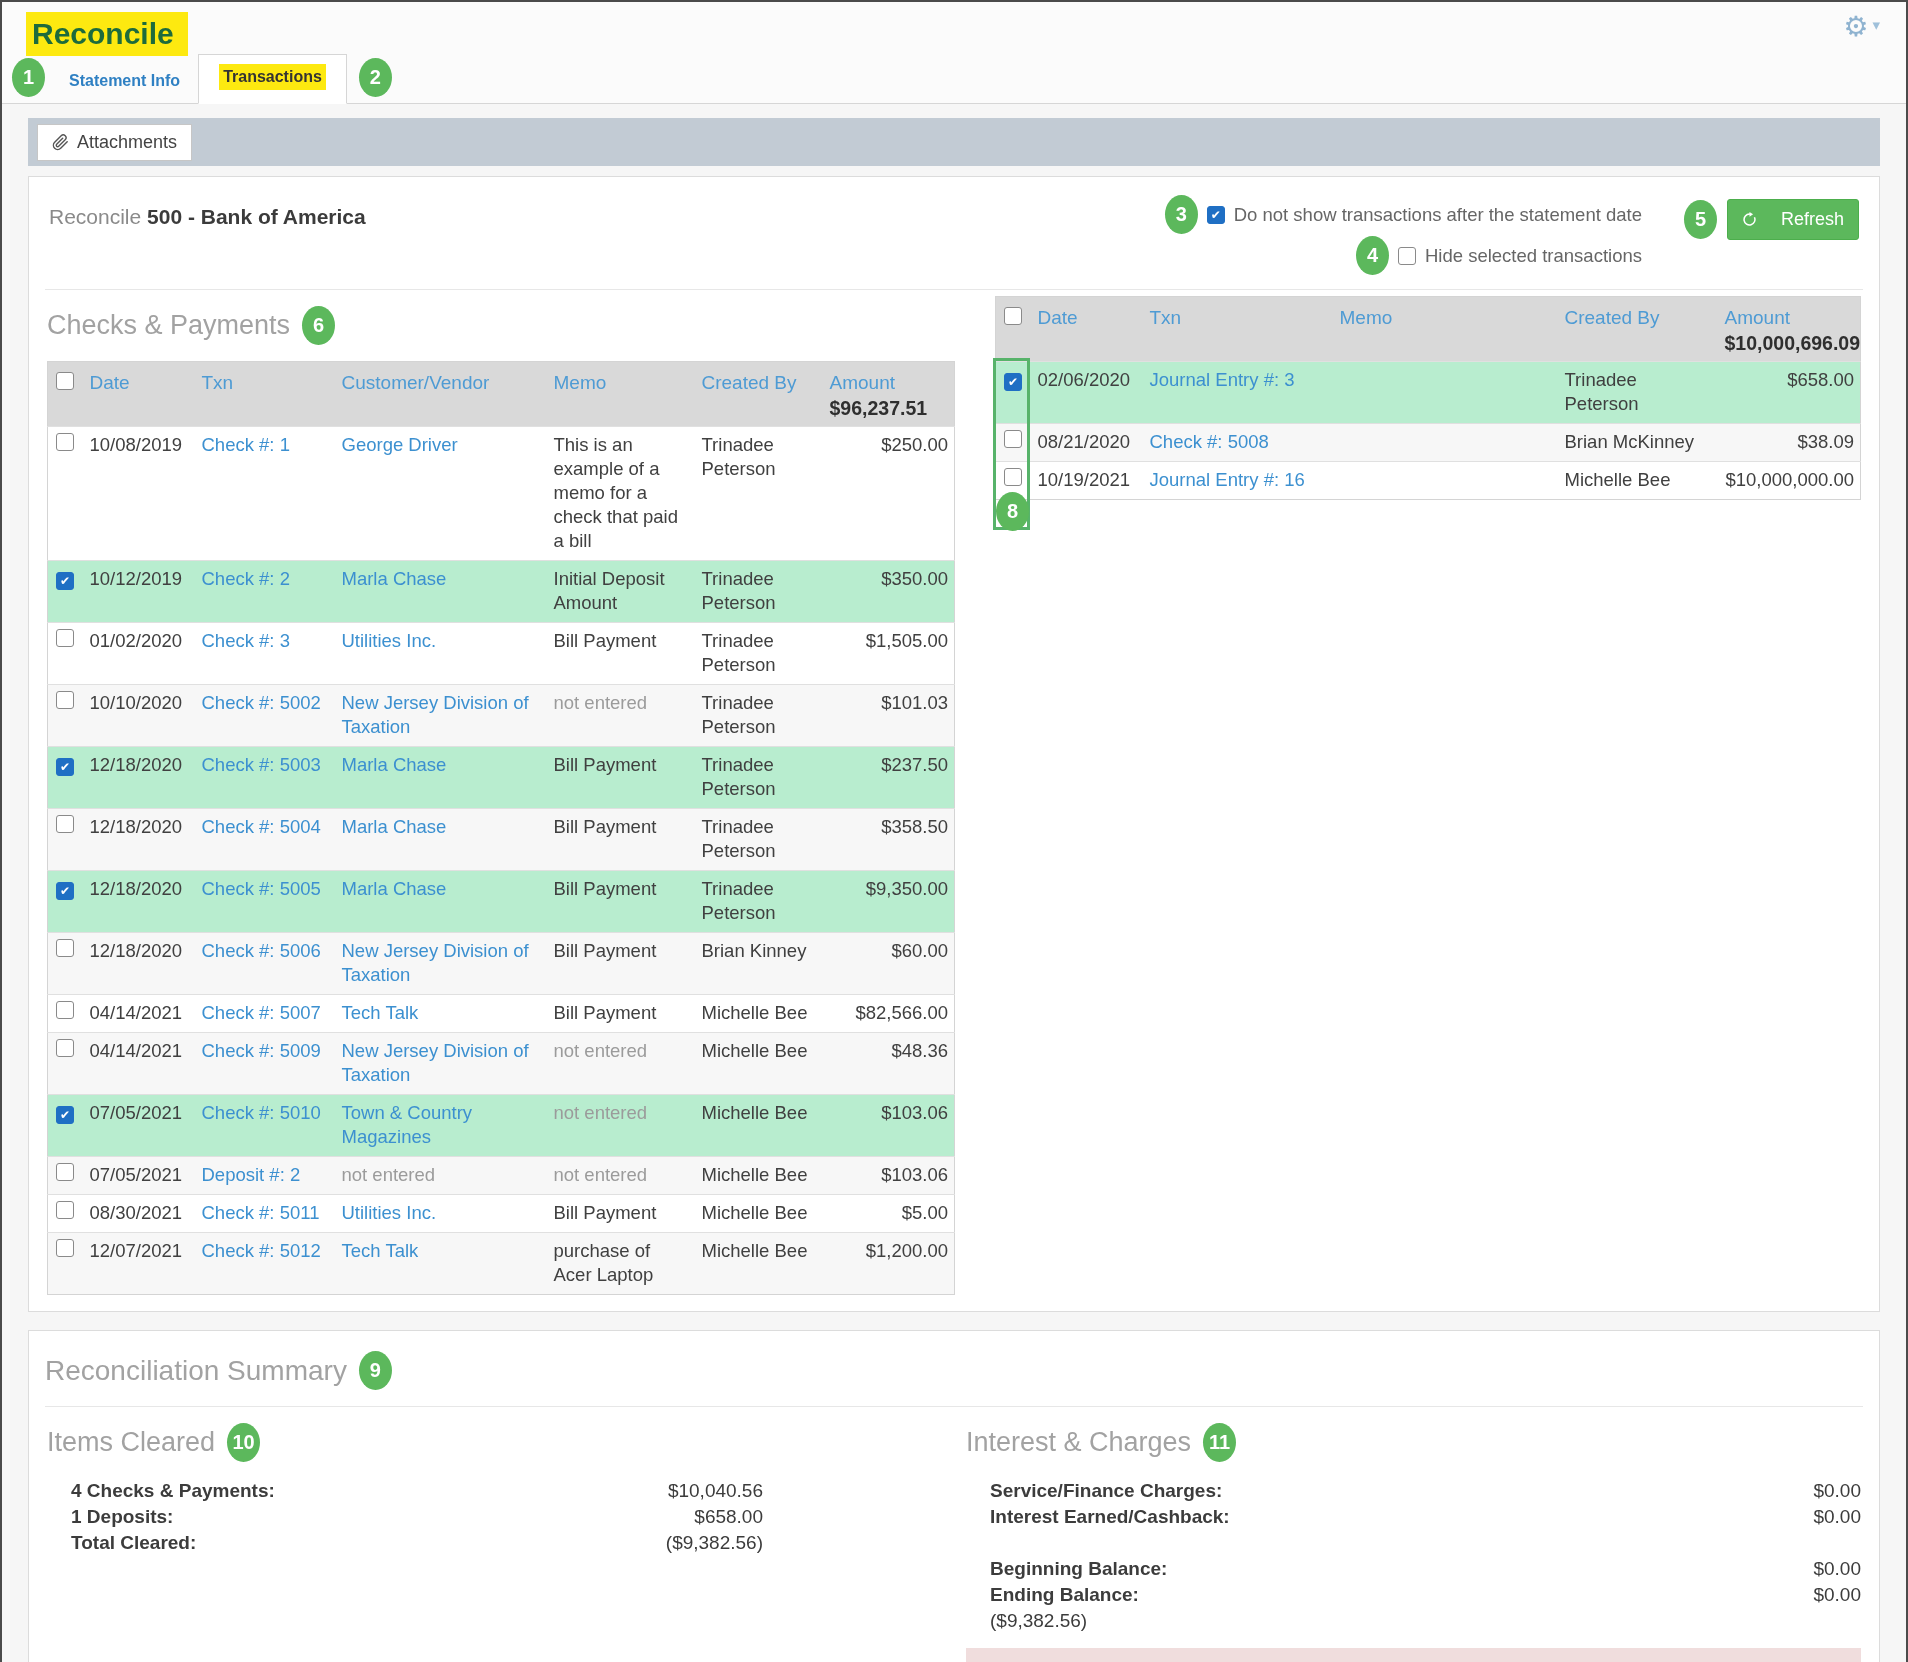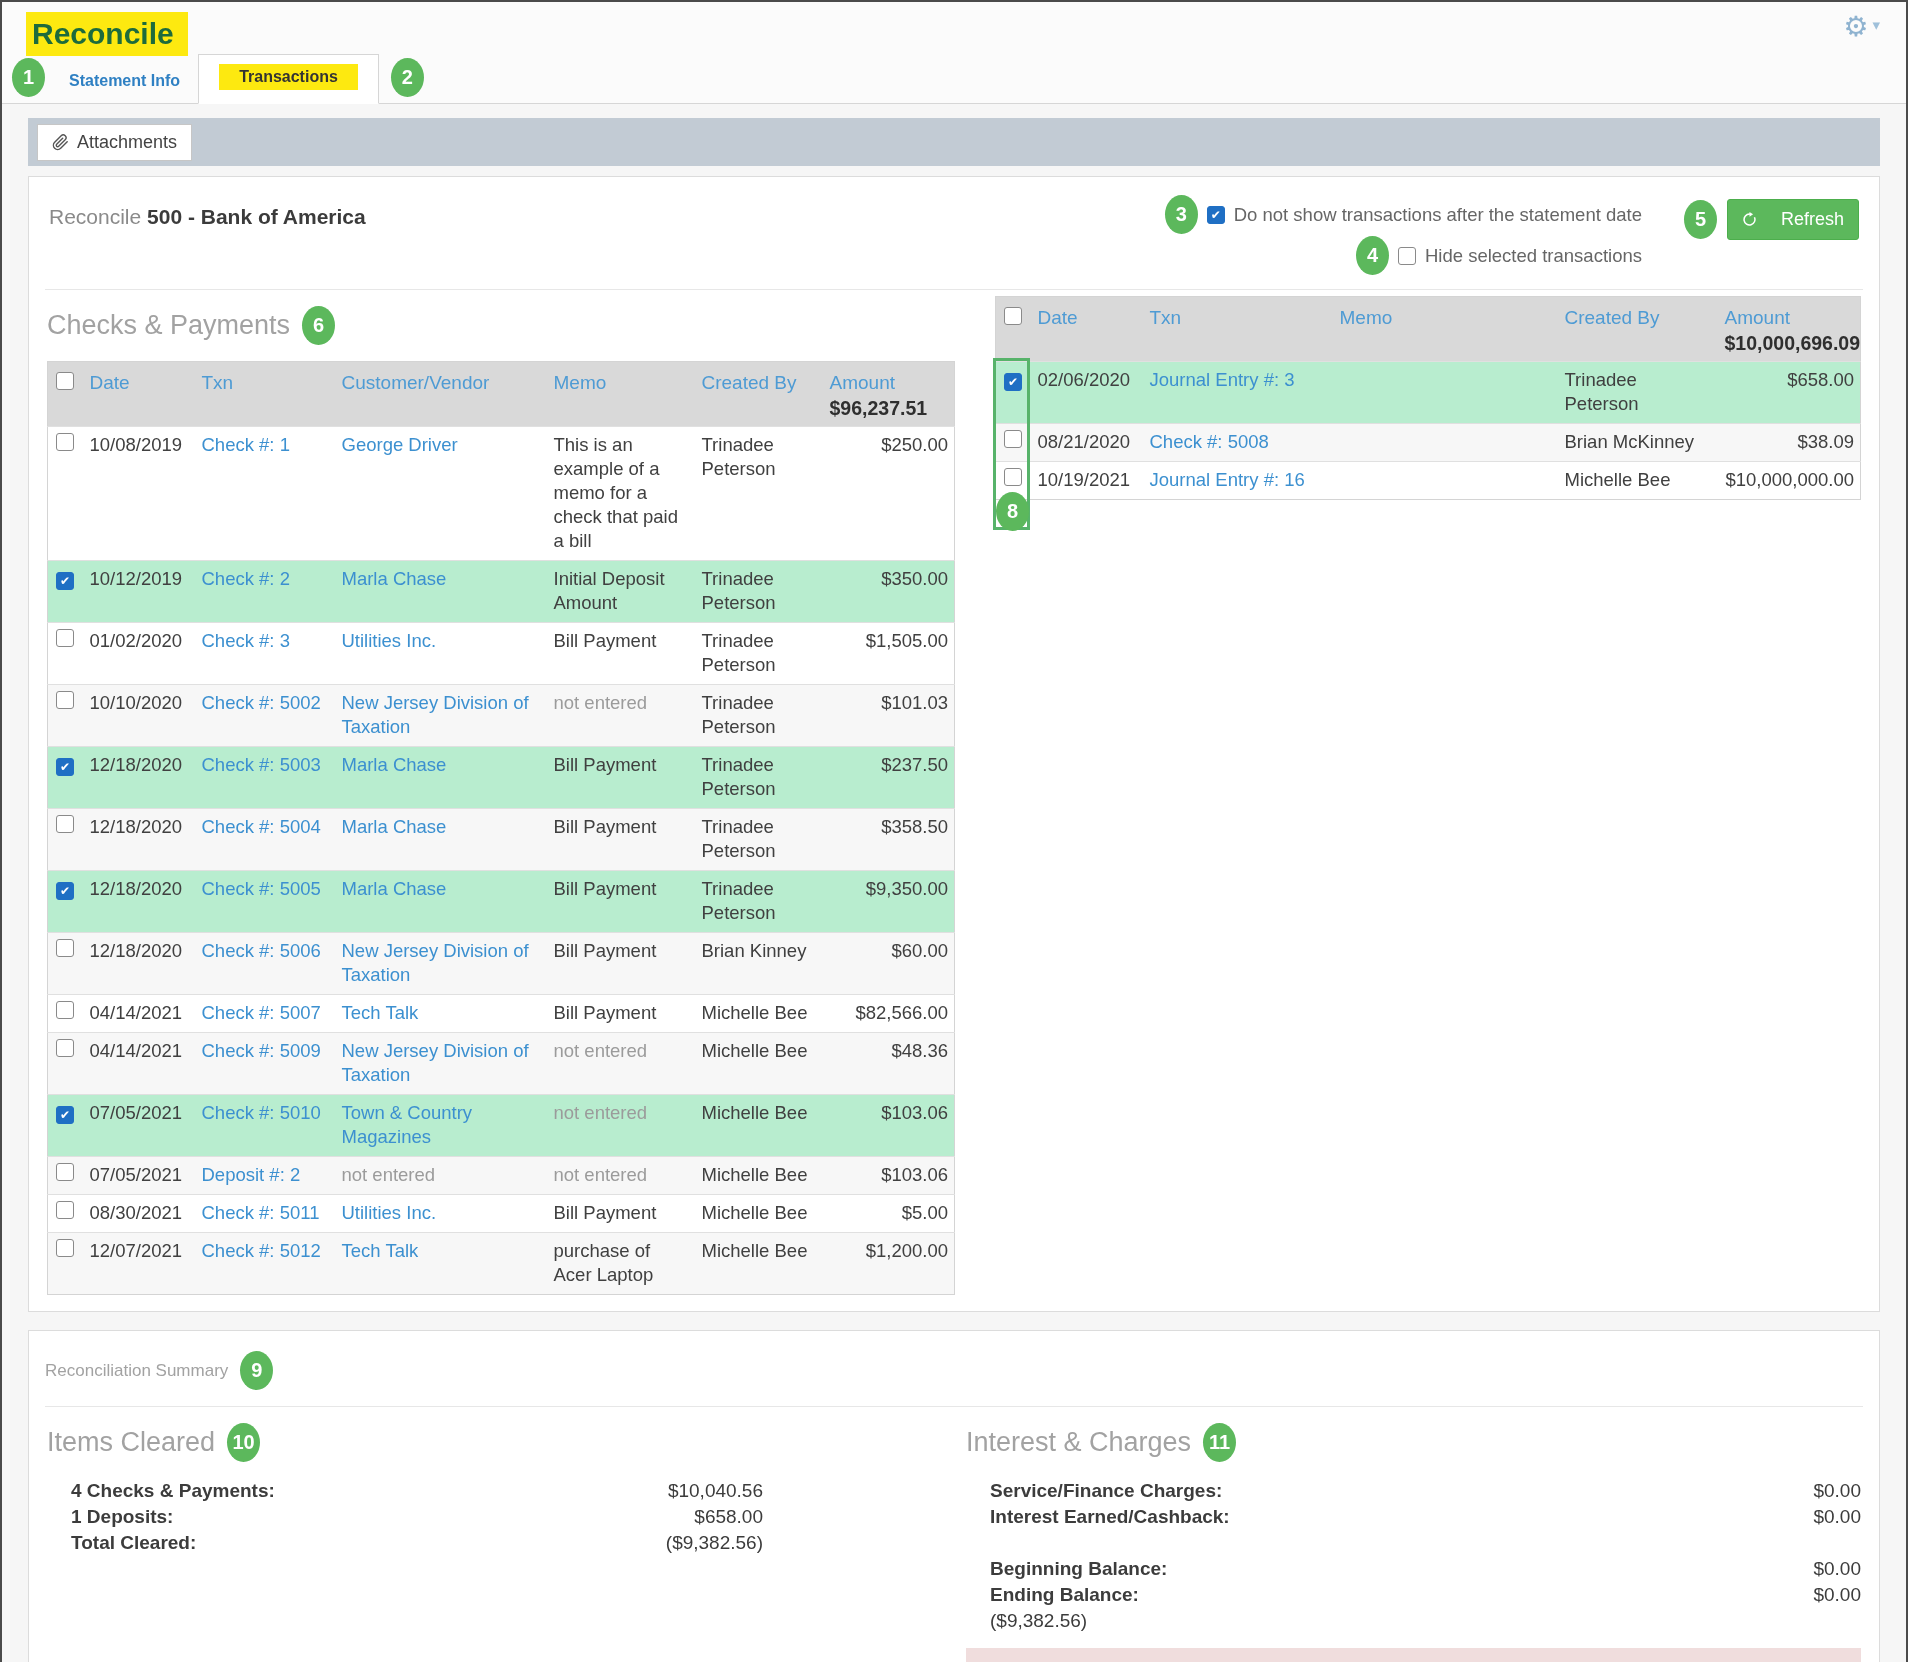--- a/index.html
+++ b/index.html
@@ -25,21 +25,21 @@
   }
   .tabs .callout { margin-bottom:6px; }
   .tabs .c1 { margin-left:-16px; margin-right:6px; }
   .tabs .c2 { margin-left:12px; }
   .tab { font-size:16px; padding:11px 18px 13px; cursor:pointer; }
   .tab.inactive { color:#2f80c3; font-weight:700; }
   .tab.active {
     background:#fff; border:1px solid #d6d6d6; border-bottom:1px solid #fff;
     margin-bottom:-1px; color:#333; font-weight:700; padding:9px 20px 13px;
   }
-  .tab.active .hl { background:#fde910; padding:4px 20px; display:inline-block; }
+  .tab.active .hl { background:#fde910; padding:4px 4px; display:inline-block; }
   
   .toolbar { margin:14px 26px 0; background:#c2cbd4; height:48px; display:flex; align-items:center; padding-left:9px; }
   .attach-btn {
     background:#fff; border:1px solid #c6c6c6; color:#444; font-size:18px;
     padding:7px 14px; display:inline-flex; align-items:center; gap:8px; cursor:pointer;
     font-family:inherit;
   }
   
   .panel { margin:10px 26px 0; background:#fff; border:1px solid #dcdcdc; padding:10px 16px 16px; }
   .panel-head { display:flex; align-items:flex-start; padding:8px 4px 2px; }
@@ -54,21 +54,21 @@
   .cb.checked { background:#1f6fc4; border-color:#1f6fc4; color:#fff; font-size:12px; }
   .cb.checked::after { content:"✔"; }
   .refresh-wrap { display:flex; align-items:center; gap:10px; margin-left:42px; padding-top:4px; }
   .btn { font-family:inherit; cursor:pointer; border-radius:3px; font-size:19px; }
   .btn-green { background:#5cb85c; border:1px solid #4cae4c; color:#fff; }
   .btn-refresh { padding:9px 14px; display:inline-flex; align-items:center; gap:24px; font-size:18px; }
   .split { border:0; border-top:1px solid #e7e7e7; margin:10px 0 6px; }
   
   .sect { display:flex; align-items:center; gap:12px; margin:10px 0 16px; }
   .sect-label { color:#a2a2a2; font-size:27px; font-weight:400; }
-  .sect-small .sect-label { font-size:17px; }
+  .sect-small .sect-label { font-size:28px; }
   
   .tables { display:flex; gap:40px; padding:0 2px; }
   .tcol-left { width:908px; flex:0 0 auto; }
   .tcol-right { flex:1; min-width:0; }
   table.grid { width:100%; border-collapse:collapse; table-layout:fixed; font-size:18.5px; border:1px solid #d4d4d4; }
   table.grid thead th {
     background:#d9d9d9; color:#4e9bd4; font-weight:400; text-align:left;
     padding:10px 6px 6px 8px; font-size:19px; vertical-align:top; height:64px;
   }
   th.amt, td.amt { text-align:right; padding-right:10px; }

